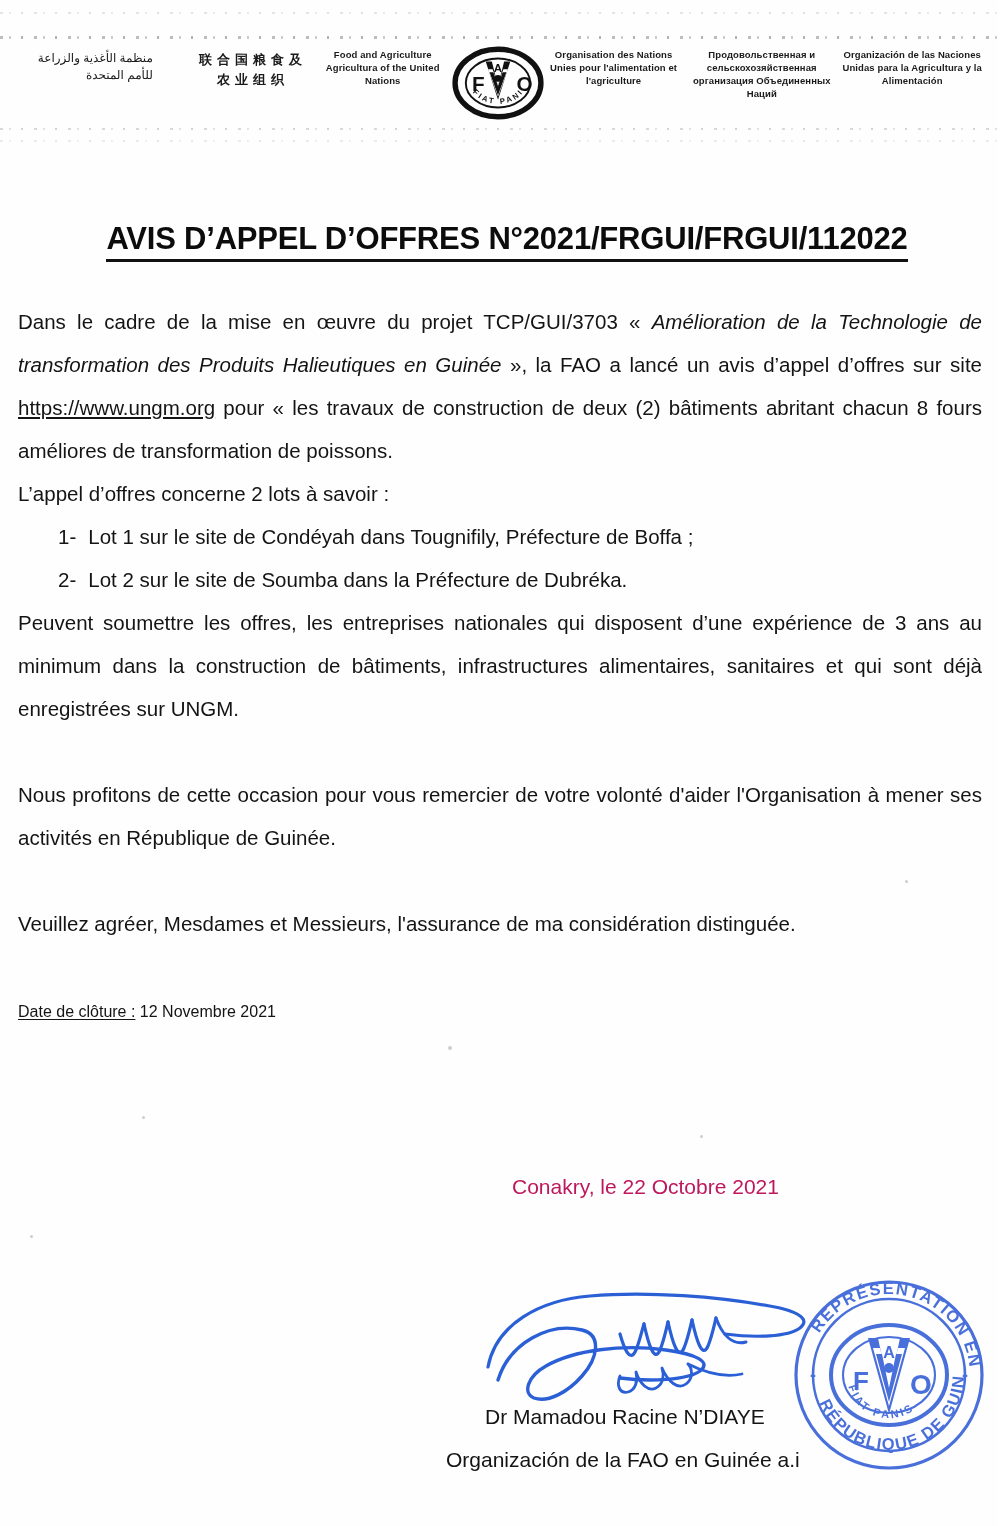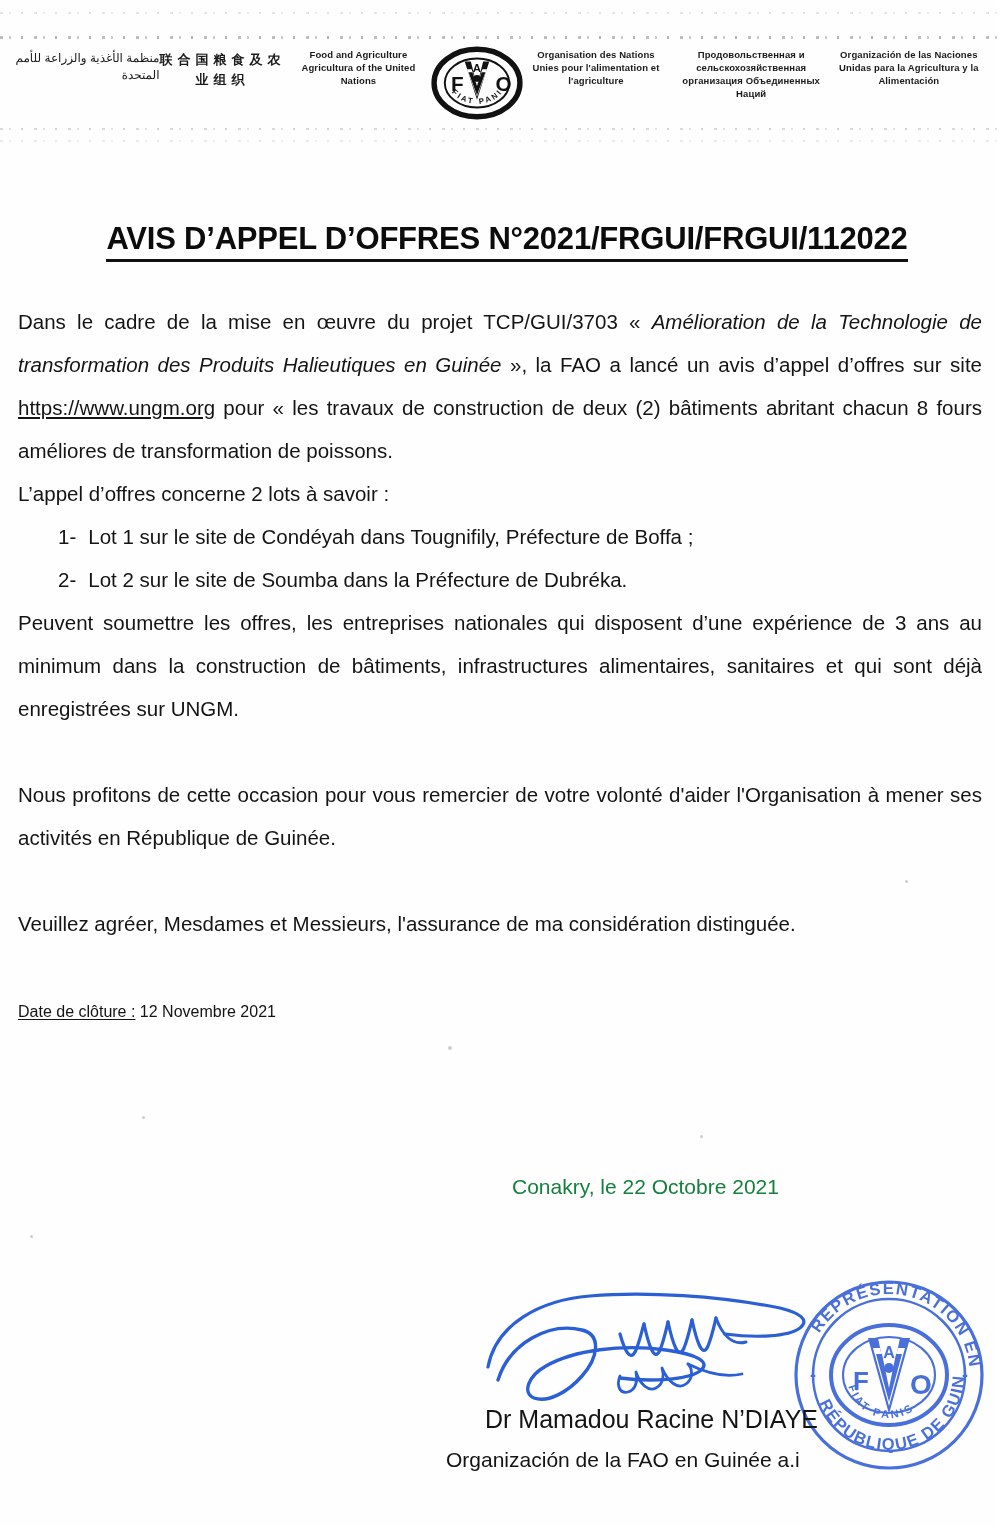--- a/index.html
+++ b/index.html
@@ -77,20 +77,21 @@
     font-weight: normal;
     padding-top: 2px;
   }
   .lh-chinese {
     width: 130px;
     font-size: 13px;
     line-height: 1.5;
     letter-spacing: 5px;
     font-weight: bold;
     padding-top: 2px;
+    margin-left: 40px;
   }
   .lh-en  { width: 150px; }
   .lh-fr  { width: 150px; }
   .lh-ru  { width: 170px; }
   .lh-es  { width: 155px; }
 
   
   .fao-logo { width: 92px; height: 74px; flex: 0 0 auto; margin-top: -2px; }
 
   
@@ -146,29 +147,29 @@
     color: #141414;
   }
   .closing .lbl { text-decoration: underline; text-underline-offset: 2px; }
 
   
   .place-date {
     position: absolute;
     top: 1175px;
     left: 512px;
     font-size: 21px;
-    color: #15803d;
+    color: #be185d;
   }
 
   
   .sig-name {
     position: absolute;
     top: 1405px;
     left: 485px;
-    font-size: 25px;
+    font-size: 21px;
     color: #141414;
     white-space: nowrap;
   }
   .sig-role {
     position: absolute;
     top: 1448px;
     left: 446px;
     font-size: 21px;
     color: #141414;
     white-space: nowrap;

